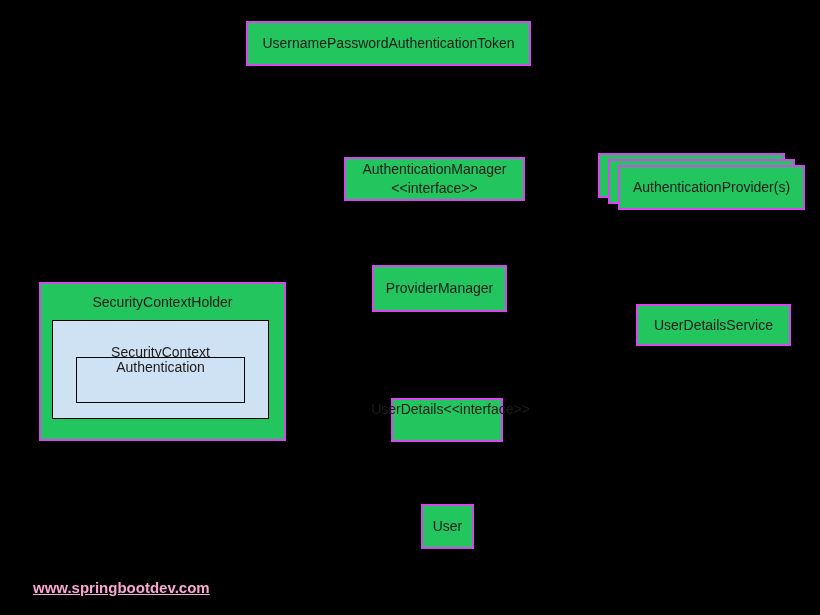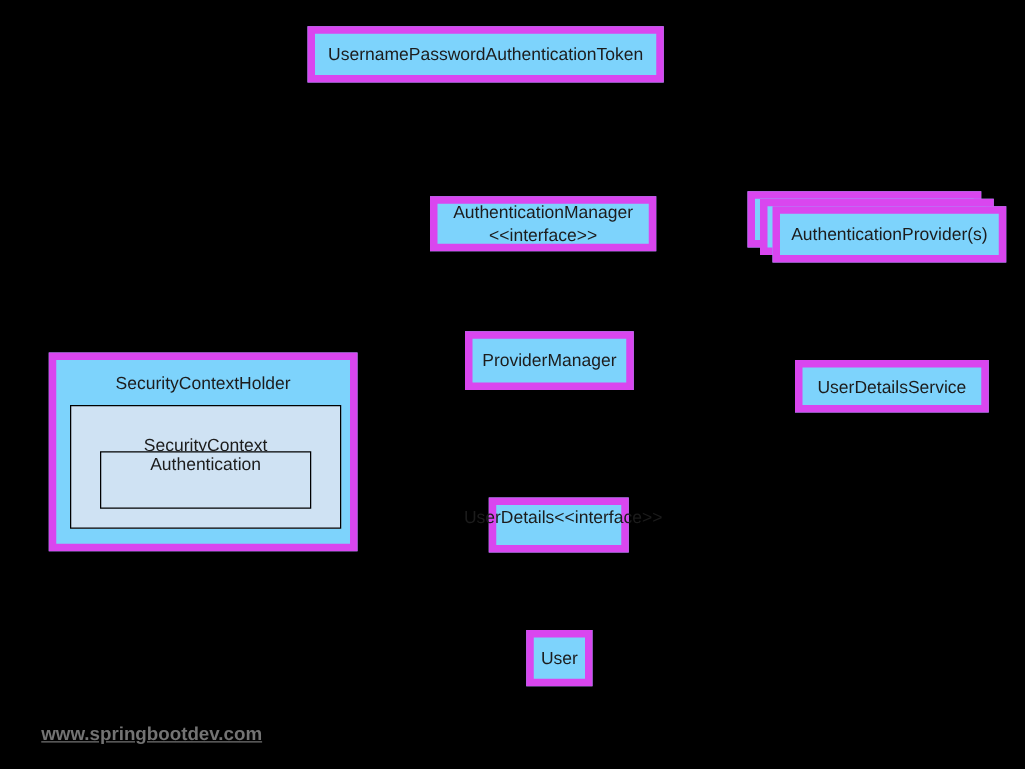--- a/index.html
+++ b/index.html
@@ -7,42 +7,42 @@
     width: 820px; height: 615px;
     background: #000000;
     position: relative;
     overflow: hidden;
     font-family: "Liberation Sans", sans-serif;
   }
   .canvas { position: absolute; inset: 0; }
   .node {
     position: absolute;
     box-sizing: border-box;
-    background: #7dd3fc;
-    border: 6px solid #d946ef;
+    background: #22c55e;
+    border: 2px solid #d946ef;
     color: #1c1c1c;
     font-size: 14px;
     display: flex;
     align-items: center;
     justify-content: center;
     text-align: center;
     line-height: 19px;
   }
   .two-line { flex-direction: column; text-align: right; }
 
   .n-token   { left: 246px; top: 21px;  width: 285px; height: 45px; }
   .n-filter  { left: 115px; top: 157px; width: 144px; height: 44px; }
   .n-manager { left: 344px; top: 157px; width: 181px; height: 44px; }
 
   .n-prov-back1 { left: 598px; top: 153px; width: 187px; height: 45px; }
   .n-prov-back2 { left: 608px; top: 159px; width: 187px; height: 45px; }
   .n-prov-front { left: 618px; top: 165px; width: 187px; height: 45px; }
 
   .n-provider-manager { left: 372px; top: 265px; width: 135px; height: 47px; }
-  .n-uds              { left: 636px; top: 288px; width: 155px; height: 42px; }
+  .n-uds              { left: 636px; top: 304px; width: 155px; height: 42px; }
 
   .n-sch {
     left: 39px; top: 282px; width: 247px; height: 159px;
     display: block; text-align: center;
   }
   .n-sch-title { margin-top: 9px; font-size: 14px; }
   .n-sc {
     position: absolute; box-sizing: border-box;
     left: 11px; top: 36px; width: 217px; height: 99px;
     background: #cfe2f3; border: 1.5px solid #000000;
@@ -60,21 +60,21 @@
   .n-userdetails {
     left: 391px; top: 398px; width: 112px; height: 44px;
     align-items: flex-start; justify-content: center;
     flex-direction: row; text-align: left; padding-left: 7px;
   }
   .n-user { left: 421px; top: 504px; width: 53px; height: 45px; }
 
   .footer-link {
     position: absolute;
     left: 33px; top: 579px;
-    color: #737373;
+    color: #f9a8d4;
     font-size: 15px;
     font-weight: bold;
     text-decoration: underline;
     cursor: pointer;
     font-family: "Liberation Sans", sans-serif;
   }
 </style>
 </head>
 <body>
 

